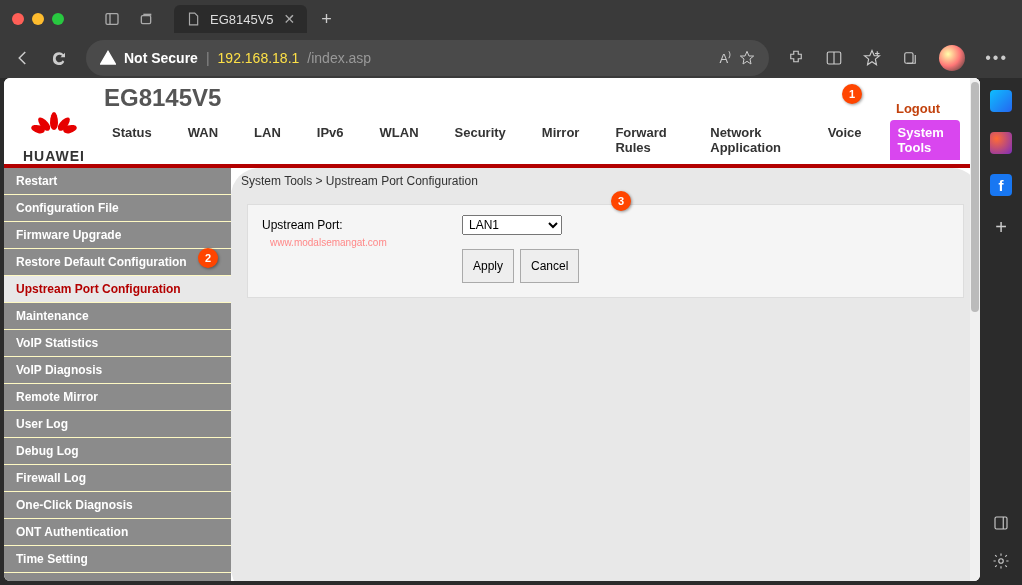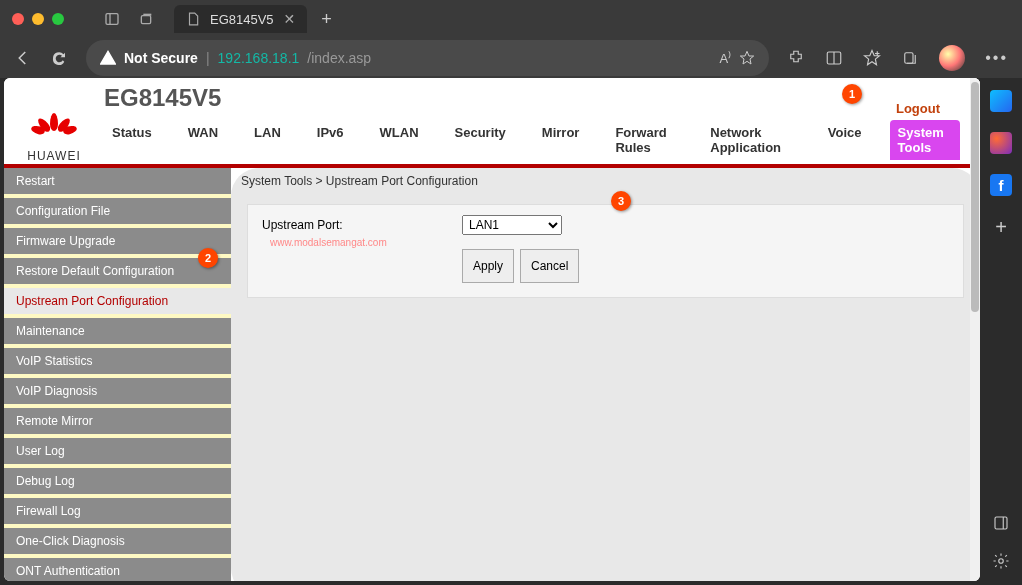--- a/index.html
+++ b/index.html
@@ -17,21 +17,21 @@
 .tab { display: flex; align-items: center; background: #2b2b2b; border-radius: 6px 6px 0 0; padding: 6px 12px; gap: 10px; font-size: 13px; color: #ddd; }
 .tab svg { width: 14px; height: 14px; fill: #aaa; }
 .close-x { color: #aaa; font-size: 14px; cursor: pointer; }
 .new-tab { color: #ccc; font-size: 18px; margin-left: 14px; cursor: pointer; }
 
 
 .addrbar { height: 40px; background: #3a3a3a; display: flex; align-items: center; padding: 0 14px; gap: 18px; }
 .addrbar svg { width: 18px; height: 18px; fill: #ccc; }
 .urlbox { flex: 1; background: #4a4a4a; border-radius: 20px; height: 36px; display: flex; align-items: center; padding: 0 14px; gap: 8px; color: #ccc; font-size: 14px; }
 .urlbox .not-secure { color: #fff; font-weight: bold; }
-.urlbox .host { color: #14b8a6; }
+.urlbox .host { color: #fde047; }
 .urlbox .path { color: #999; }
 .urlbox .spacer { flex: 1; }
 .addr-icons { display: flex; gap: 20px; align-items: center; }
 .addr-icons svg { width: 18px; height: 18px; fill: #ccc; }
 .avatar { width: 26px; height: 26px; border-radius: 50%; background: radial-gradient(circle at 35% 35%, #ffa, #f77, #333); }
 
 
 .rsidebar { position: absolute; right: 0; top: 78px; width: 42px; height: calc(100% - 78px); background: #2b2b2b; display: flex; flex-direction: column; align-items: center; padding-top: 12px; gap: 20px; }
 .rsidebar .ico { width: 22px; height: 22px; border-radius: 4px; }
 .edge-ico { background: linear-gradient(135deg,#0ebeff,#2566f0); }
@@ -41,32 +41,32 @@
 .rbottom { margin-top: auto; margin-bottom: 15px; display: flex; flex-direction: column; gap: 20px; }
 .rbottom svg { width: 18px; height: 18px; fill: #ccc; }
 
 
 .content { position: absolute; left: 4px; top: 78px; right: 42px; bottom: 4px; background: #fff; overflow: hidden; border-radius: 6px; }
 
 .header { background: #fff; border-bottom: 4px solid #b30000; padding: 6px 20px 0 20px; display: flex; align-items: flex-end; }
 .logo { width: 60px; height: 55px; display: flex; flex-direction: column; align-items: center; justify-content: center; margin-right: 20px; }
 .logo-petals { position: relative; width: 40px; height: 28px; }
 .petal { position: absolute; background: #e60000; border-radius: 50% 50% 50% 50% / 60% 60% 40% 40%; }
-.logo-text { font-size: 12px; font-weight: normal; color: #333; letter-spacing: 1px; margin-top: 10px; }
+.logo-text { font-size: 14px; font-weight: bold; color: #333; letter-spacing: 1px; margin-top: 10px; }
 .header-right { flex: 1; padding-bottom: 4px; }
 .product { font-size: 24px; font-weight: bold; color: #555; margin-bottom: 8px; }
 .topbar { display: flex; align-items: flex-end; }
 .logout { margin-left: auto; margin-right: 20px; font-weight: bold; font-size: 13px; color: #c2410c; cursor: pointer; margin-bottom: 4px; }
 .tabs { display: flex; gap: 20px; }
 .tabs .t { padding: 5px 8px; font-size: 13px; font-weight: bold; color: #333; cursor: pointer; border-radius: 4px 4px 0 0; }
 .tabs .t.active { background: #d946ef; color: #fff; }
 
 .body { display: flex; height: calc(100% - 75px); }
 .sidebar { width: 227px; background: #8b8b8b; }
-.sidebar .item { padding: 6px 12px; font-size: 12px; font-weight: normal; color: #fff; border-bottom: 4px solid #fef9c3; cursor: pointer; position: relative; }
+.sidebar .item { padding: 6px 12px; font-size: 12px; font-weight: bold; color: #fff; border-bottom: 1px solid #fef9c3; cursor: pointer; position: relative; }
 .sidebar .item.active { background: #e8e8e8; color: #b30000; }
 .main { flex: 1; background: #e8e8e8; border-radius: 28px; }
 .crumb { padding: 6px 10px; font-size: 12px; color: #333; }
 .mainbox { margin: 10px 16px; background: #f5f5f5; border: 1px solid #ddd; }
 .infobox { background: #fdf8d8; border: 1px solid #e8e0a0; margin: 14px; padding: 14px; font-size: 12px; color: #555; }
 .formrow { padding: 10px 14px; font-size: 12px; display: flex; align-items: center; position: relative; }
 .formlabel { width: 200px; }
 .watermark { position: absolute; left: 22px; top: 32px; font-size: 10px; color: #f88; }
 select { font-size: 12px; padding: 1px 2px; width: 100px; }
 .btns { padding: 4px 14px 14px 214px; display: flex; gap: 6px; }

